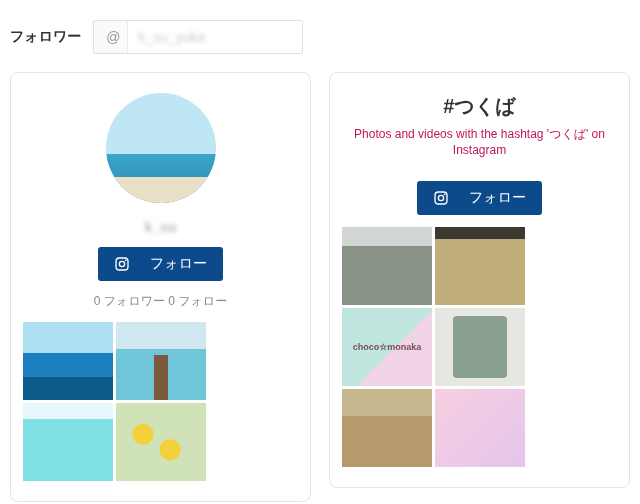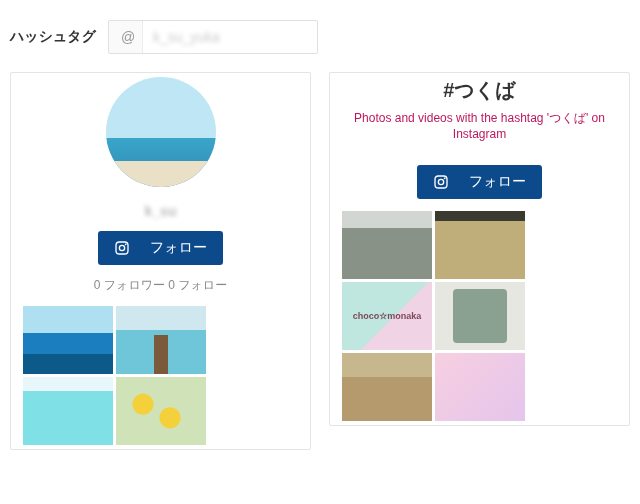--- a/index.html
+++ b/index.html
@@ -5,30 +5,30 @@
   *{box-sizing:border-box}
   body{margin:0;padding:20px 10px;background:#fff;font-family:"Hiragino Kaku Gothic Pro","Meiryo",sans-serif;font-size:14px;color:#333;width:640px}
   .row{display:flex;gap:18px}
   .col{flex:1}
   .field-row{display:flex;align-items:center;margin-bottom:18px}
   .field-label{font-weight:600;margin-right:12px;white-space:nowrap}
   .igroup{display:flex;align-items:center;border:1px solid #e0e0e0;border-radius:2px;overflow:hidden;flex:1;max-width:210px}
   .igroup .addon{background:#fafafa;border-right:1px solid #e0e0e0;padding:8px 12px;color:#999;min-width:34px;text-align:center}
   .igroup input{border:0;padding:8px 10px;flex:1;font-size:14px;outline:none;color:#555}
   .igroup input.blur{color:#ccc;filter:blur(2px)}
-  .card{border:1px solid #e4e4e4;border-radius:2px;padding:4px 12px;text-align:center}
+  .card{border:1px solid #e4e4e4;border-radius:8px;padding:20px 12px;text-align:center}
   .avatar{width:110px;height:110px;border-radius:50%;margin:0 auto 16px;overflow:hidden}
   .title{font-weight:700;font-size:20px;margin-bottom:6px}
   .sub{font-size:12px;color:#be185d;margin-bottom:24px}
   .btn{display:inline-flex;align-items:center;background:#0c4a8c;color:#fff;border:0;padding:8px 16px;font-size:14px;border-radius:3px;cursor:pointer;gap:20px}
   .btn svg{width:16px;height:16px;fill:#fff}
   .count{margin-top:10px;font-size:12px;color:#666}
   .stats{margin-top:12px;font-size:12px;color:#888}
   .grid{display:flex;flex-wrap:wrap;gap:3px;margin-top:12px;justify-content:flex-start}
-  .thumb{width:90px;height:68px;background:#ddd}
+  .thumb{width:90px;height:78px;background:#ddd}
   .username-blur{font-weight:700;color:#bbb;filter:blur(2px);margin-bottom:12px}
   
   .sc-beach{background:linear-gradient(to bottom,#bfe6f4 0%,#bfe6f4 55%,#3aa6c9 55%,#2d86b3 100%)}
   .sc-beach::after{content:"";display:block;height:20%;background:#e9e0c7;margin-top:48%}
   .sc-sea1{background:linear-gradient(#aee0f2 0 40%,#1b7fbf 40% 70%,#0b5a8a 70% 100%)}
   .sc-dock{background:linear-gradient(#cfe8f0 0 35%,#6fc6d8 35% 100%);position:relative}
   .sc-dock::after{content:"";position:absolute;left:42%;right:42%;top:42%;bottom:0;background:#7a5a3a}
   .sc-lagoon{background:linear-gradient(#e8f7fb 0 20%,#7fe1e6 20% 100%)}
   .sc-flowers{background:radial-gradient(circle at 30% 40%,#f4d13a 0 10px,transparent 11px),radial-gradient(circle at 60% 60%,#f4d13a 0 10px,transparent 11px),#cfe2b8}
   .sc-forest{background:linear-gradient(#e6ece6 0 25%,#8a9688 25% 100%);filter:contrast(.8)}
@@ -40,21 +40,21 @@
   .sc-nails{background:linear-gradient(135deg,#f7cfe0,#e4c5ec)}
   .avatar.sc-beach{position:relative}
   .avatar.sc-beach::after{content:"";position:absolute;left:0;right:0;bottom:0;height:24%;background:#e9e0c7;margin:0}
 </style>
 </head>
 <body>
 
 <div class="row">
   <div class="col">
     <div class="field-row">
-      <span class="field-label">ハッシュタグ</span>
+      <span class="field-label">フォロワー</span>
       <div class="igroup">
         <span class="addon">@</span>
         <input class="blur" value="k_su_yuka" style="">
       </div>
     </div>
   </div>
 </div>
 
 <div class="row">
 

